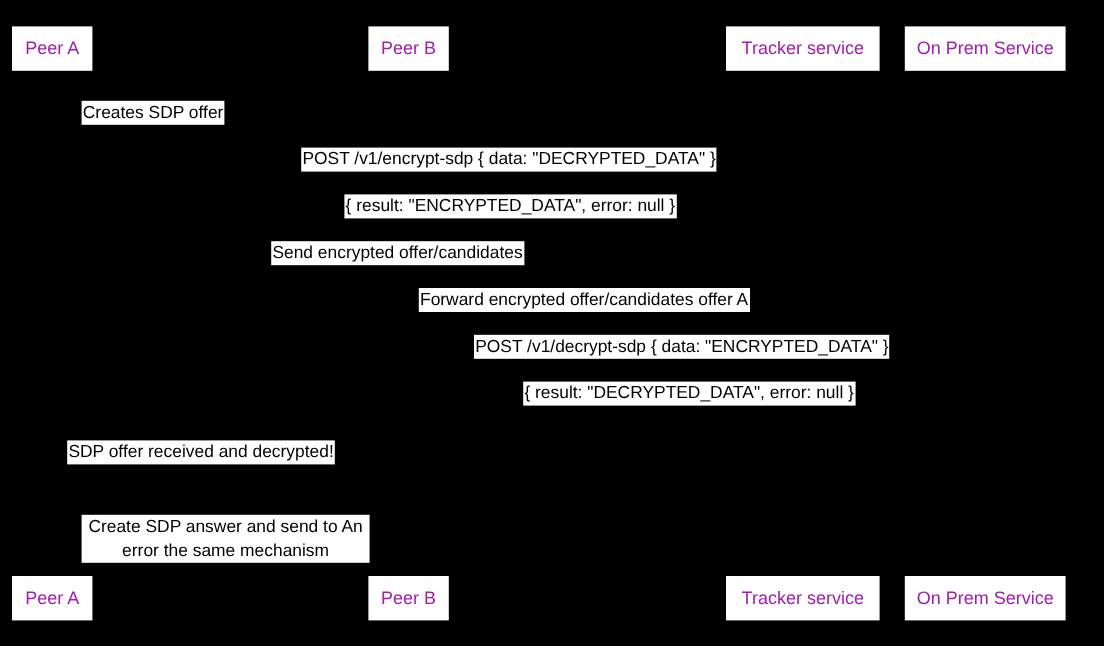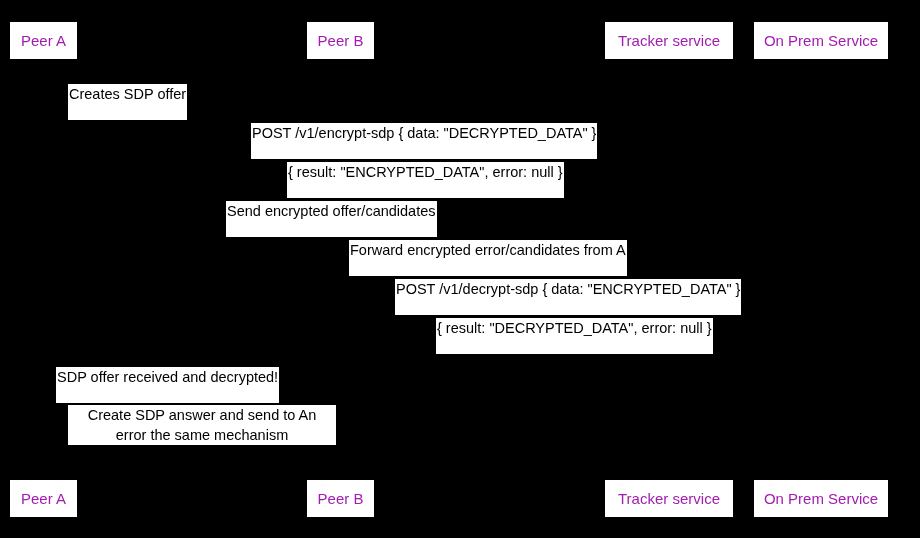--- a/index.html
+++ b/index.html
@@ -28,21 +28,21 @@
     box-sizing: border-box;
     height: 37px;
     white-space: nowrap;
   }
   .msg-label {
     position: absolute;
     background: #ffffff;
     color: #000000;
     font-size: 14.5px;
     line-height: 20px;
-    height: 36px;
+    height: 20px;
     padding: 0 1px;
     box-sizing: border-box;
     white-space: nowrap;
   }
   .note-label {
     position: absolute;
     background: #ffffff;
     color: #000000;
     font-size: 14.5px;
     line-height: 20px;
@@ -74,29 +74,29 @@
   </div>
 
   <div class="msg-label" style="left:68px; top:84px;">Creates SDP offer</div>
 
   <div class="msg-label" style="left:251px; top:123px;">POST /v1/encrypt-sdp { data: "DECRYPTED_DATA" }</div>
 
   <div class="msg-label" style="left:287px; top:162px;">{ result: "ENCRYPTED_DATA", error: null }</div>
 
   <div class="msg-label" style="left:226px; top:201px;text-align:center;">Send encrypted offer/candidates</div>
 
-  <div class="msg-label" style="left:349px; top:240px;">Forward encrypted error/candidates from A</div>
+  <div class="msg-label" style="left:349px; top:240px;">Forward encrypted offer/candidates offer A</div>
 
   <div class="msg-label" style="left:395px; top:279px;text-align:center;">POST /v1/decrypt-sdp { data: "ENCRYPTED_DATA" }</div>
 
   <div class="msg-label" style="left:436px; top:318px;">{ result: "DECRYPTED_DATA", error: null }</div>
 
   <div class="msg-label" style="left:56px; top:367px;">SDP offer received and decrypted!</div>
 
-  <div class="note-label" style="left:68px; top:405px; width:268px; height:40px;">
+  <div class="note-label" style="left:68px; top:429px; width:240px; height:40px;">
     <span class="note-line">Create SDP answer and send to An</span>
     <span class="note-line">error the same mechanism</span>
   </div>
 
   <div class="lifeline-box" style="left:10px; top:480px; width:67px;">
     <span>Peer A</span>
   </div>
   <div class="lifeline-box" style="left:307px; top:480px; width:67px;">
     <span>Peer B</span>
   </div>

